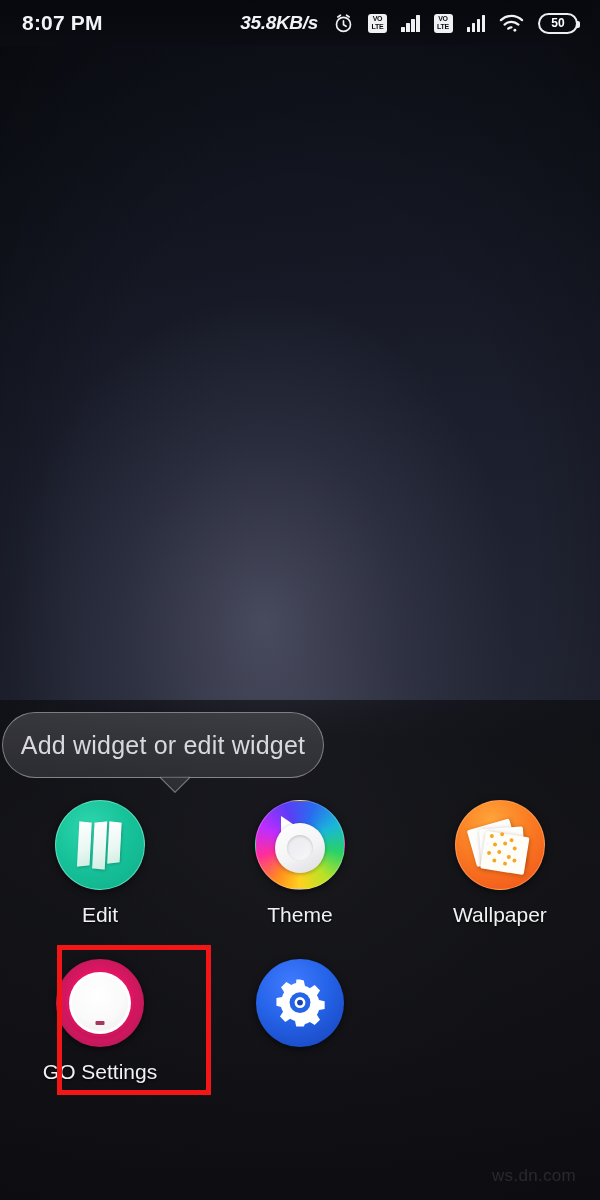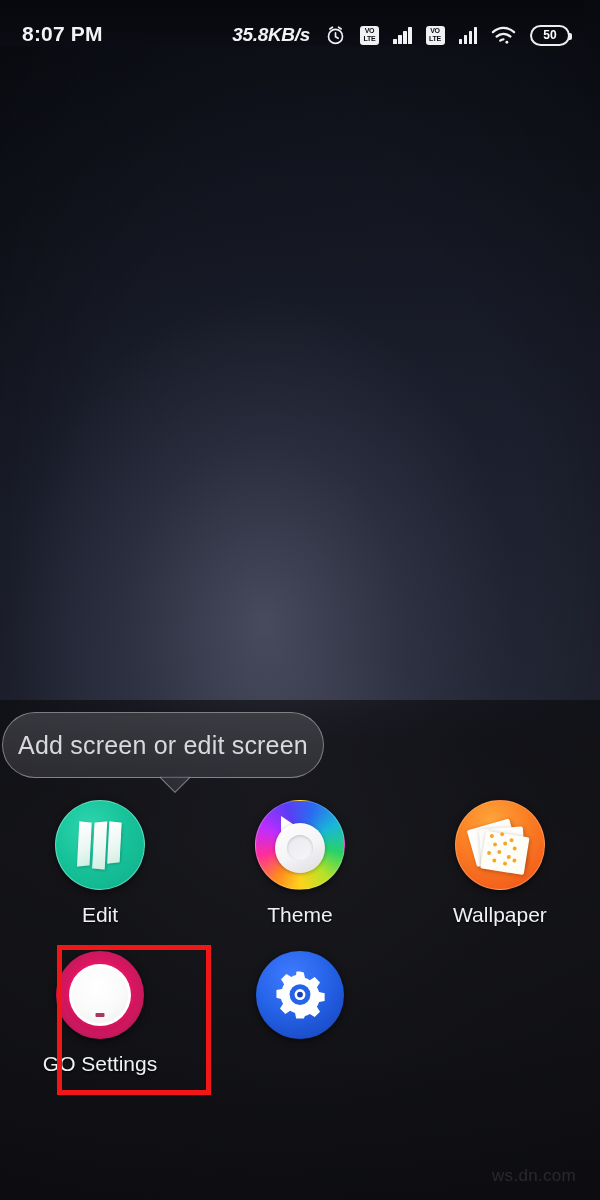--- a/index.html
+++ b/index.html
@@ -30,24 +30,24 @@
   .wallpaper-vignette {
     position: absolute;
     inset: 0;
     background: radial-gradient(ellipse 86% 70% at 50% 48%, rgba(0,0,0,0) 45%, rgba(0,0,0,0.30) 78%, rgba(0,0,0,0.62) 100%);
     pointer-events: none;
   }
 
   
   .statusbar {
     position: absolute;
-    top: 0; left: 0; right: 16px;
+    top: 0; left: 0; right: 8px;
     height: 46px;
     display: flex;
-    align-items: flex-end;
+    align-items: center;
     padding: 0 14px 0 22px;
     box-sizing: border-box;
     background: linear-gradient(180deg, #07080d 0%, #0a0b11 70%, rgba(12,13,20,0.85) 100%);
     color: #fff;
     z-index: 40;
   }
   .sb-time {
     font-size: 21px;
     font-weight: bold;
     letter-spacing: 0.2px;
@@ -181,21 +181,21 @@
   }
 
   
   .grid {
     position: absolute;
     left: 0; right: 0;
     top: 800px;
     z-index: 22;
     display: flex;
     flex-direction: column;
-    gap: 24px;
+    gap: 32px;
   }
   .grid-row {
     display: flex;
   }
   .cell {
     width: 33.3333%;
     display: flex;
     flex-direction: column;
     align-items: center;
   }
@@ -426,21 +426,21 @@
       <div class="battery">
         <span class="battery-text">50</span>
       </div>
     </div>
   </div>
 
   <div class="panel"></div>
 
   <div class="tooltip-wrap">
     <div class="tooltip">
-      <span class="tooltip-text">Add screen or edit screen</span>
+      <span class="tooltip-text">Add widget or edit widget</span>
     </div>
     <div class="tooltip-tail"></div>
   </div>
 
   <div class="grid">
 
     <div class="grid-row">
 
       <div class="cell">
         <div class="app-icon ic-edit">

